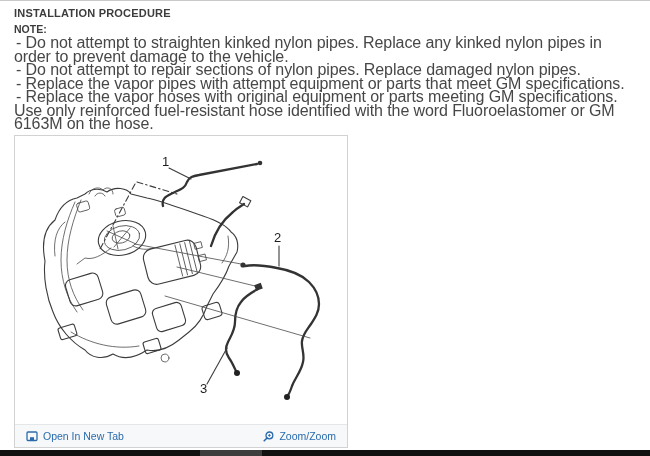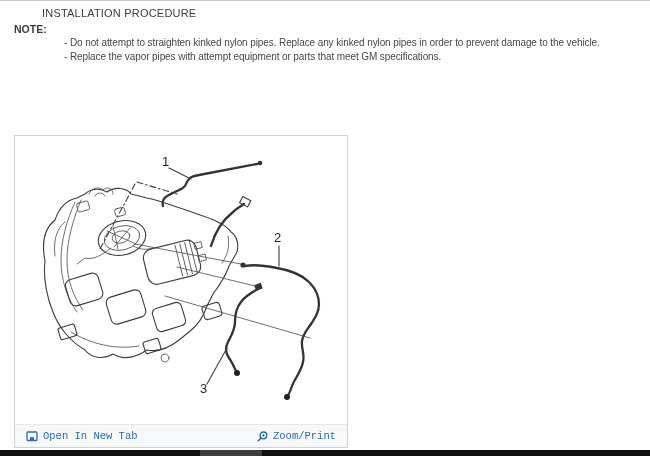--- a/index.html
+++ b/index.html
@@ -4,45 +4,45 @@
 <style>
   * { margin:0; padding:0; box-sizing:border-box; }
   html,body { background:#ffffff; }
   body { font-family:"Liberation Sans","DejaVu Sans",sans-serif; }
   .screen {
     position:relative; width:650px; height:456px; background:#ffffff;
     overflow:hidden; border-top:1px solid #c9c9c9;
   }
   .content { position:absolute; left:14px; top:6px; width:622px; color:#414141; }
   .doc-title {
-    font-size:11px; font-weight:normal; color:#3c3c3c; letter-spacing:.2px;margin-left:28px;
+    font-size:11px; font-weight:bold; color:#3c3c3c; letter-spacing:.2px;
   }
   .note-label {
     margin-top:4px; font-size:10.5px; font-weight:bold; color:#3c3c3c;
   }
   .notes { margin-top:1px; max-width:614px; }
   .note-item {
-    font-size:10px; line-height:13.5px; color:#474747;
-    letter-spacing:-0.1px; text-indent:2px;margin-left:48px;
+    font-size:16px; line-height:13.5px; color:#474747;
+    letter-spacing:-0.1px; text-indent:2px;
   }
   
   .figure-card {
     position:absolute; left:14px; top:134px; width:334px; height:313px;
     border:1px solid #d2d2d2; background:#ffffff;
   }
   .figure-canvas { position:absolute; left:0; top:0; width:332px; height:288px; }
   .figure-footer {
     position:absolute; left:0; bottom:0; width:332px; height:23px;
     background:#f7f8f9; border-top:1px solid #e5e6e8;
     display:flex; align-items:center; justify-content:space-between;
     padding:0 11px;
   }
   .fig-link {
     display:flex; align-items:center; gap:5px;
-    color:#2a6bad; font-size:10.5px; cursor:pointer; text-decoration:none;font-family:Liberation Mono, monospace;
+    color:#2a6bad; font-size:10.5px; cursor:pointer; text-decoration:none;
   }
   .fig-link svg { display:block; }
   
   .bottom-bar {
     position:absolute; left:0; top:449px; width:650px; height:7px; background:#101010;
   }
   .bottom-thumb {
     position:absolute; left:200px; top:0; width:62px; height:7px; background:#3d3d3d;
   }
   
@@ -54,21 +54,23 @@
 </head>
 <body>
 
 <div class="screen">
 
   <div class="content">
     <div class="doc-title">INSTALLATION PROCEDURE</div>
     <div class="note-label">NOTE:</div>
     <div class="notes">
       <div class="note-item">- Do not attempt to straighten kinked nylon pipes. Replace any kinked nylon pipes in order to prevent damage to the vehicle.</div>
+      <div class="note-item">- Do not attempt to repair sections of nylon pipes. Replace damaged nylon pipes.</div>
       <div class="note-item">- Replace the vapor pipes with attempt equipment or parts that meet GM specifications.</div>
+      <div class="note-item">- Replace the vapor hoses with original equipment or parts meeting GM specifications. Use only reinforced fuel-resistant hose identified with the word Fluoroelastomer or GM 6163M on the hose.</div>
     </div>
   </div>
 
   <div class="figure-card">
 
     <svg class="figure-canvas" viewBox="0 0 332 288" xmlns="http://www.w3.org/2000/svg">
 
       <g>
         <path class="ln" d="M122,46 L162,58" stroke-dasharray="6 3 1.5 3"></path>
         <path class="ln" d="M120,48 L85,113" stroke-dasharray="6 3 1.5 3"></path>
@@ -168,21 +170,21 @@
           <rect x="4" y="6.2" width="4" height="3.3" fill="#2a6bad"></rect>
         </svg>
         <span>Open In New Tab</span>
       </a>
       <a class="fig-link">
         <svg width="11" height="11" viewBox="0 0 11 11">
           <circle cx="6.4" cy="4.4" r="3.4" fill="none" stroke="#2a6bad" stroke-width="1.3"></circle>
           <line x1="3.8" y1="7.2" x2="1.2" y2="9.8" stroke="#2a6bad" stroke-width="1.6" stroke-linecap="round"></line>
           <path d="M6.4,3 V5.8 M5,4.4 H7.8" stroke="#2a6bad" stroke-width="0.9"></path>
         </svg>
-        <span>Zoom/Print</span>
+        <span>Zoom/Zoom</span>
       </a>
     </div>
   </div>
 
   <div class="bottom-bar">
     <div class="bottom-thumb"></div>
   </div>
 
 </div>
 

